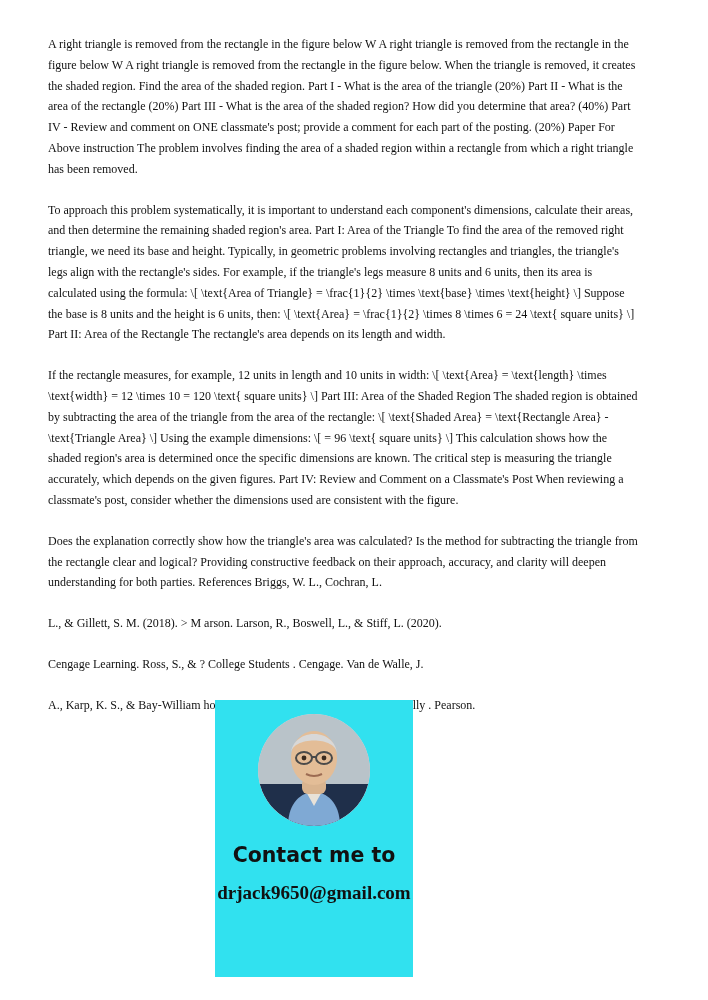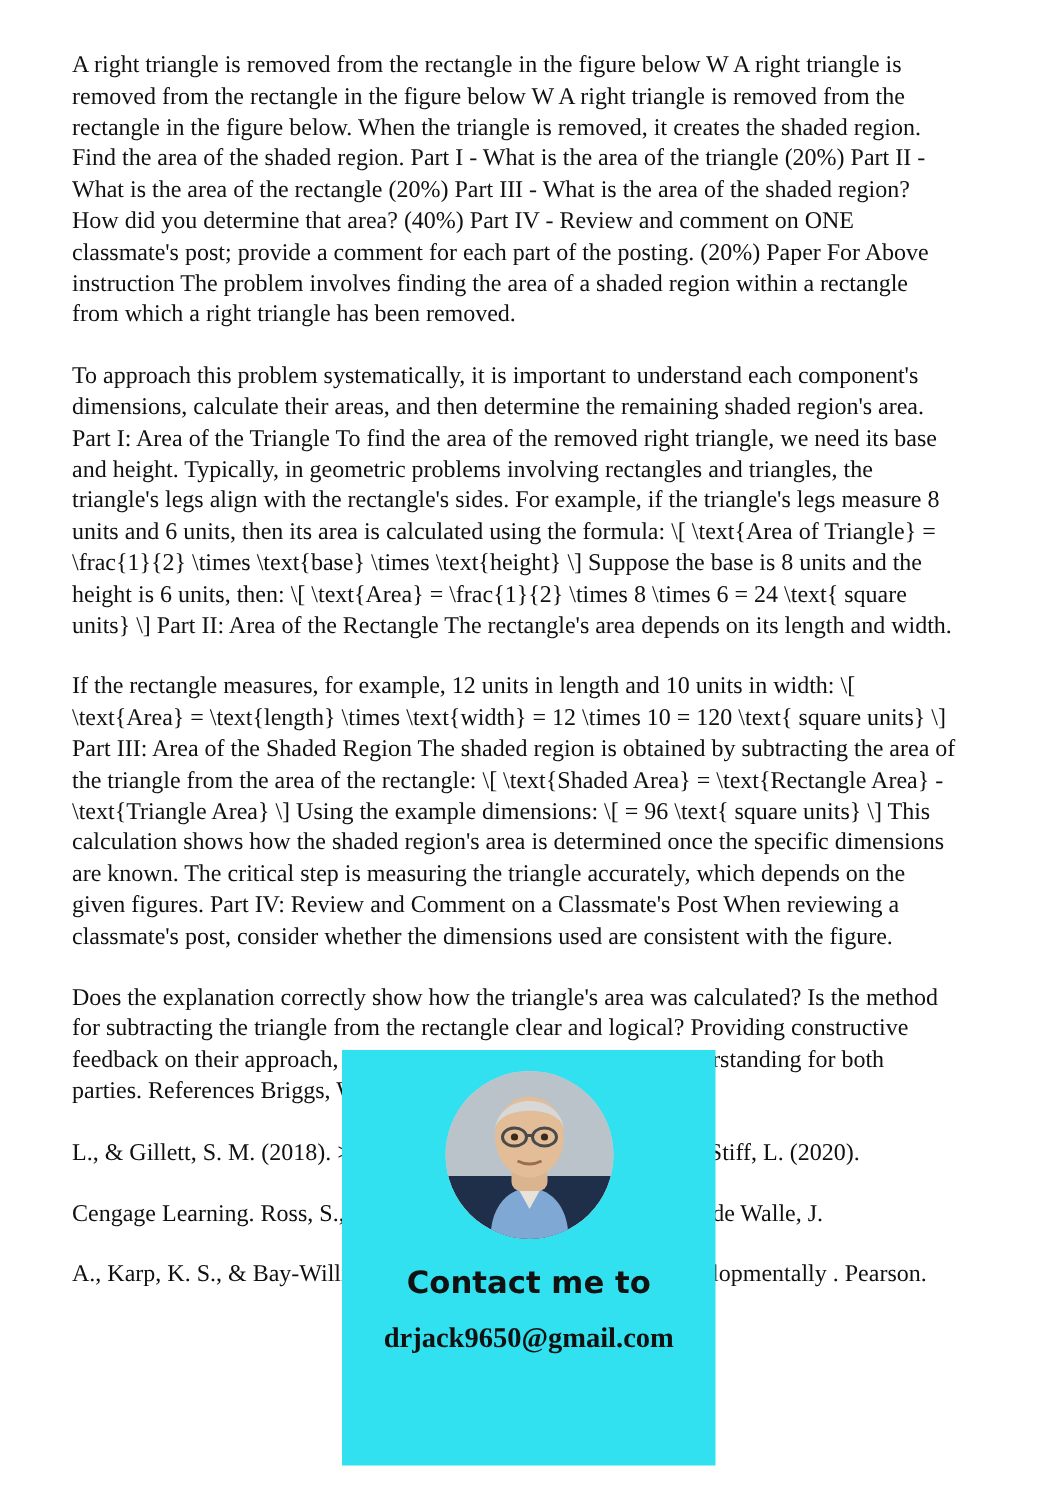--- a/index.html
+++ b/index.html
@@ -16,35 +16,35 @@
     overflow: hidden;
   }
   .page {
     position: relative;
     width: 708px;
     height: 1000px;
     box-sizing: border-box;
     padding: 34px 68px 0 48px;
   }
   .para {
-    font-size: 16px;
+    font-size: 12px;
     line-height: 20.8px;
     text-align: left;
     margin: 0 0 20px 0;
     color: #111;
     word-wrap: break-word;
   }
   .para:last-of-type {
     margin-bottom: 0;
   }
   .overlay-card {
     position: absolute;
-    left: 228px;
+    left: 215px;
     top: 700px;
-    width: 249px;
+    width: 198px;
     height: 277px;
     background: #31e1ef;
     box-sizing: border-box;
     display: flex;
     flex-direction: column;
     align-items: center;
     padding-top: 14px;
     overflow: hidden;
   }
   .avatar {

